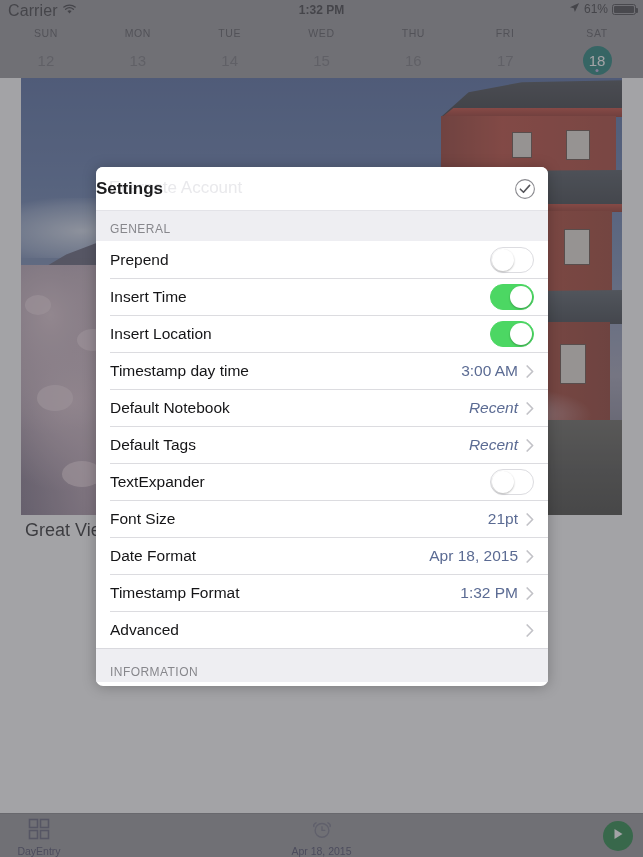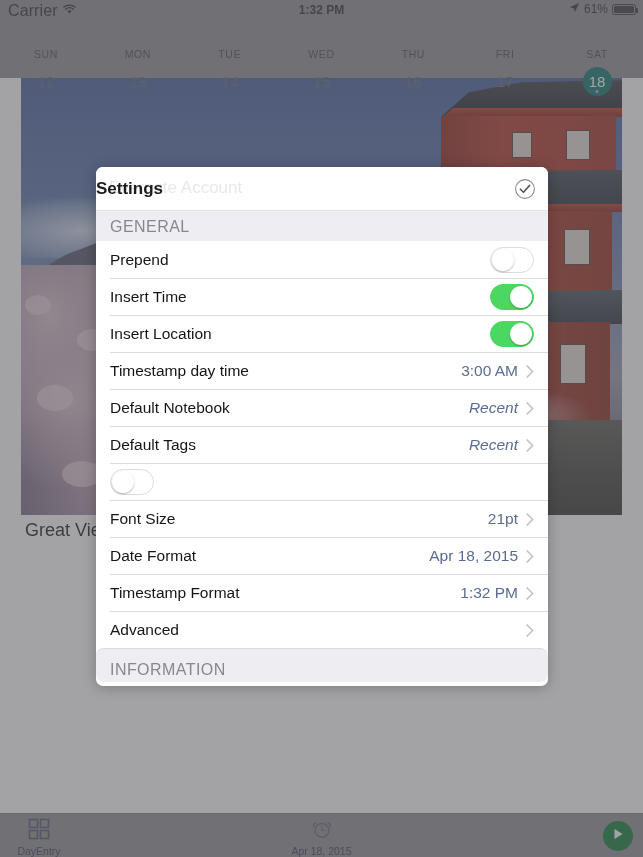--- a/index.html
+++ b/index.html
@@ -96,21 +96,20 @@
   .week-cell {
     flex: 1 1 0;
     text-align: center;
   }
   .dow {
     font-size: 10.5px;
     color: #4c4c52;
     letter-spacing: .6px;
     padding-top: 7px;
     height: 15px;
-    margin-top: 21px;
   }
   .dnum-wrap {
     height: 36px;
     display: flex;
     align-items: center;
     justify-content: center;
   }
   .dnum {
     font-size: 15px;
     color: #6c6c72;
@@ -390,31 +389,30 @@
     z-index: 3;
   }
 
   .section-header {
     background: #eeeef2;
     height: 31px;
     display: flex;
     align-items: flex-end;
     padding: 0 4px 5px 14px;
     box-sizing: border-box;
-    font-size: 16px;
+    font-size: 12px;
     color: #87878c;
     letter-spacing: .45px;
     border-top: 1px solid #e3e3e8;
   }
   .section-header.info {
     height: 34px;
     border-top: 1px solid #d9d9de;
     align-items: flex-end;
     padding-bottom: 3px;
-    border-radius: 8px;
   }
 
   .list { background: #ffffff; }
   .row {
     position: relative;
     height: 37px;
     display: flex;
     align-items: center;
     padding: 0 14px;
     box-sizing: border-box;
@@ -707,20 +705,21 @@
         <span class="row-label">Default Tags</span>
         <span class="row-value italic">Recent</span>
         <span class="chevron">
           <svg width="8" height="13" viewBox="0 0 8 13" aria-hidden="true">
               <path d="M1.2 1 L6.6 6.5 L1.2 12" fill="none" stroke="#c2c2c7" stroke-width="1.7" stroke-linecap="round" stroke-linejoin="round"></path>
             </svg>
         </span>
       </div>
 
       <div class="row">
+        <span class="row-label">TextExpander</span>
         <span class="toggle off">
             <span class="knob"></span>
           </span>
       </div>
 
       <div class="row">
         <span class="row-label">Font Size</span>
         <span class="row-value">21pt</span>
         <span class="chevron">
           <svg width="8" height="13" viewBox="0 0 8 13" aria-hidden="true">

